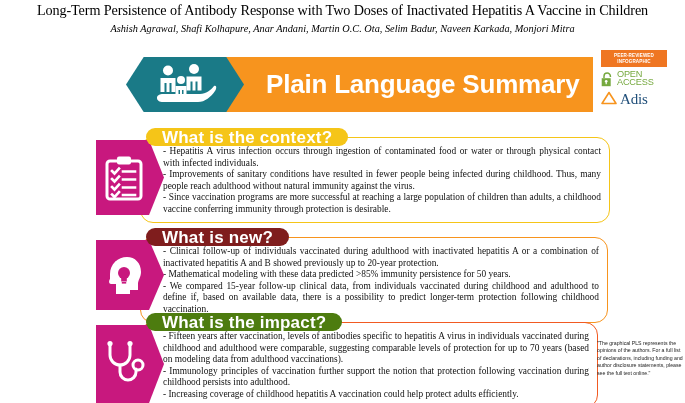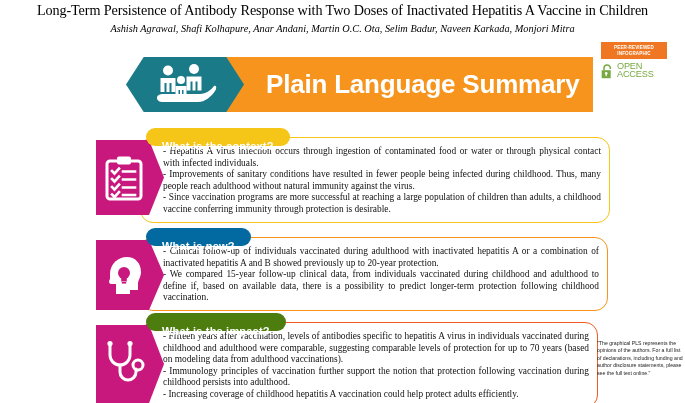--- a/index.html
+++ b/index.html
@@ -39,21 +39,21 @@
   }
   .banner-hex svg { position:absolute; left:27px; top:7px; }
   .banner-title {
     position:absolute; left:140px; top:10px; width:320px;
     font-family:"Liberation Sans", sans-serif;
     font-weight:bold; font-size:26px; color:#ffffff;
     letter-spacing:-0.2px; line-height:34px;
   }
 
   
-  .badges { position:absolute; left:601px; top:42px; width:80px; }
+  .badges { position:absolute; left:601px; top:50px; width:80px; }
   .badge-peer {
     width:66px; background:#ef7622; color:#ffffff;
     font-family:"Liberation Sans", sans-serif;
     font-size:4.6px; font-weight:bold; line-height:6.2px;
     text-align:center; padding:2.5px 1px; letter-spacing:0.1px;
   }
   .badge-oa { display:flex; align-items:center; margin-top:4px; }
   .oa-lock { width:13px; height:15px; position:relative; flex:none; }
   .oa-text {
     margin-left:3px;
@@ -81,24 +81,24 @@
     clip-path: polygon(0% 0%, 78% 0%, 100% 50%, 78% 100%, 0% 100%);
     display:flex; align-items:center; justify-content:flex-start;
   }
   .sec-icon.h-ctx { height:75px; }
   .sec-icon.h-new { height:70px; }
   .sec-icon.h-imp { height:78px; }
   .sec-icon svg { margin-left:8px; }
 
   .sec-pill {
     position:absolute; top:0; left:50px;
-    height:18px; padding:9px 16px;
+    height:18px; padding:1px 16px;
     border-radius:9px;
     font-family:"Liberation Sans", sans-serif;
-    font-weight:bold; font-size:11px; color:#ffffff;
+    font-weight:bold; font-size:17px; color:#ffffff;
     line-height:18px; white-space:nowrap;
     letter-spacing:0.2px;
     z-index:5;
   }
 
   .sec-body {
     position:absolute; left:44px; top:9px;
     border:1.1px solid #ccc;
     border-radius:13px;
     padding:8px 8px 6px 22px;
@@ -158,20 +158,28 @@
           <rect x="0.7" y="6.2" width="9" height="8" fill="#76a93f"></rect>
           <circle cx="5.2" cy="9.3" r="1.3" fill="#fff"></circle>
           <rect x="4.6" y="9.6" width="1.2" height="2.6" fill="#fff"></rect>
         </svg>
       </span>
       <span class="oa-text">
         <span>OPEN</span><br>
         <span>ACCESS</span>
       </span>
     </div>
+    <div class="badge-adis">
+      <span>
+        <svg width="16" height="14" viewBox="0 0 16 14">
+          <path d="M8 1.5 L15 12.5 H1 Z" fill="none" stroke="#f7941e" stroke-width="1.6" stroke-linejoin="round"></path>
+        </svg>
+      </span>
+      <span class="adis-text">Adis</span>
+    </div>
   </div>
 
   <div class="section sec-ctx">
     <div class="sec-body w-ctx" style="border-color:#f5c518">
       <p>- Hepatitis A virus infection occurs through ingestion of contaminated food or water or through physical contact with infected individuals.</p>
       <p>- Improvements of sanitary conditions have resulted in fewer people being infected during childhood. Thus, many people reach adulthood without natural immunity against the virus.</p>
       <p>- Since vaccination programs are more successful at reaching a large population of children than adults, a childhood vaccine conferring immunity through protection is desirable.</p>
     </div>
     <div class="sec-icon h-ctx">
       <svg width="40" height="46" viewBox="0 0 40 46">
@@ -190,38 +198,39 @@
           <path d="M19 40 h12"></path>
         </g>
       </svg>
     </div>
     <div class="sec-pill" style="background:#f5c518">What is the context?</div>
   </div>
 
   <div class="section sec-new">
     <div class="sec-body w-new" style="border-color:#f7941e">
       <p>- Clinical follow-up of individuals vaccinated during adulthood with inactivated hepatitis A or a combination of inactivated hepatitis A and B showed previously up to 20-year protection.</p>
+      <p>- Mathematical modeling with these data predicted &gt;85% immunity persistence for 50 years.</p>
       <p>- We compared 15-year follow-up clinical data, from individuals vaccinated during childhood and adulthood to define if, based on available data, there is a possibility to predict longer-term protection following childhood vaccination.</p>
     </div>
     <div class="sec-icon h-new">
       <svg width="44" height="42" viewBox="0 0 44 42">
         <path d="M6 20 C6 10 14 3 23 3 C31 3 37 9 37 18 C37 23 34 26 34 30 L34 36 L26 36 L26 40 L12 40 L12 30 L7 30 C5 30 4.5 27 6 25 Z" fill="#fff"></path>
         <circle cx="20" cy="19" r="6" fill="#c8187e"></circle>
         <rect x="17.2" y="23.5" width="5.6" height="4" fill="#c8187e"></rect>
         <rect x="17.8" y="28" width="4.4" height="1.6" fill="#c8187e"></rect>
         <g stroke="#fff" stroke-width="2" stroke-linecap="round">
           <path d="M20 5.5 v3"></path>
           <path d="M12 8.5 l2 2.3"></path>
           <path d="M28 8.5 l-2 2.3"></path>
           <path d="M8.5 16 h3"></path>
           <path d="M31.5 16 h-3"></path>
         </g>
       </svg>
     </div>
-    <div class="sec-pill" style="background:#0369a1">What is new?</div>
+    <div class="sec-pill" style="background:#7f1d1d">What is new?</div>
   </div>
 
   <div class="section sec-imp">
     <div class="sec-body w-imp" style="border-color:#f15a22">
       <p>- Fifteen years after vaccination, levels of antibodies specific to hepatitis A virus in individuals vaccinated during childhood and adulthood were comparable, suggesting comparable levels of protection for up to 70 years (based on modeling data from adulthood vaccinations).</p>
       <p>- Immunology principles of vaccination further support the notion that protection following vaccination during childhood persists into adulthood.</p>
       <p>- Increasing coverage of childhood hepatitis A vaccination could help protect adults efficiently.</p>
     </div>
     <div class="sec-icon h-imp">
       <svg width="44" height="48" viewBox="0 0 44 48">

